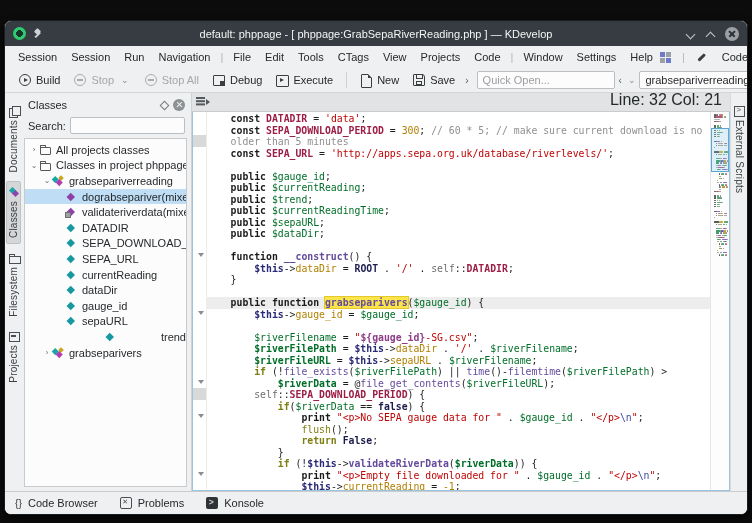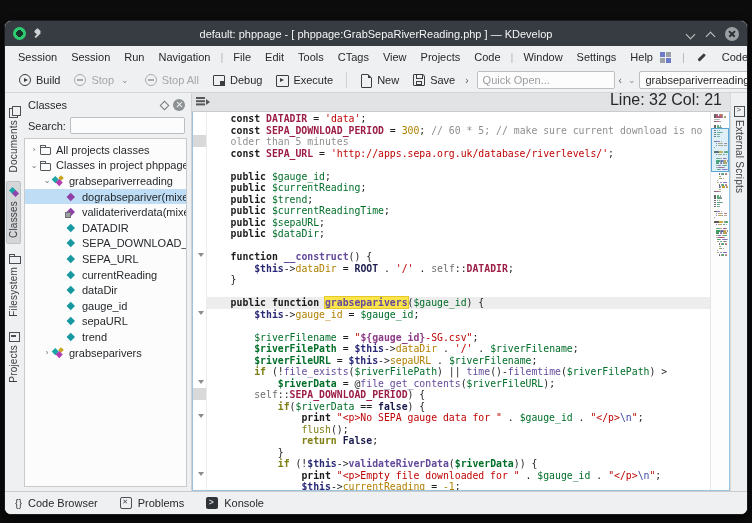--- a/index.html
+++ b/index.html
@@ -336,21 +336,21 @@
           <div class="trow" style="padding-left: 30px;">
             <span class="texp"></span>
             <span class="ticon ti-field"></span>
             <span>gauge_id</span>
           </div>
           <div class="trow" style="padding-left: 30px;">
             <span class="texp"></span>
             <span class="ticon ti-field"></span>
             <span>sepaURL</span>
           </div>
-          <div class="trow" style="padding-left: 30px;">
+          <div class="trow" style="padding-left: 30px; justify-content: space-between;">
             <span class="texp"></span>
             <span class="ticon ti-field"></span>
             <span>trend</span>
           </div>
           <div class="trow" style="padding-left: 17px;">
             <span class="texp">›</span>
             <span class="ticon ti-class">
               <i></i>
             </span>
             <span>grabseparivers</span>

